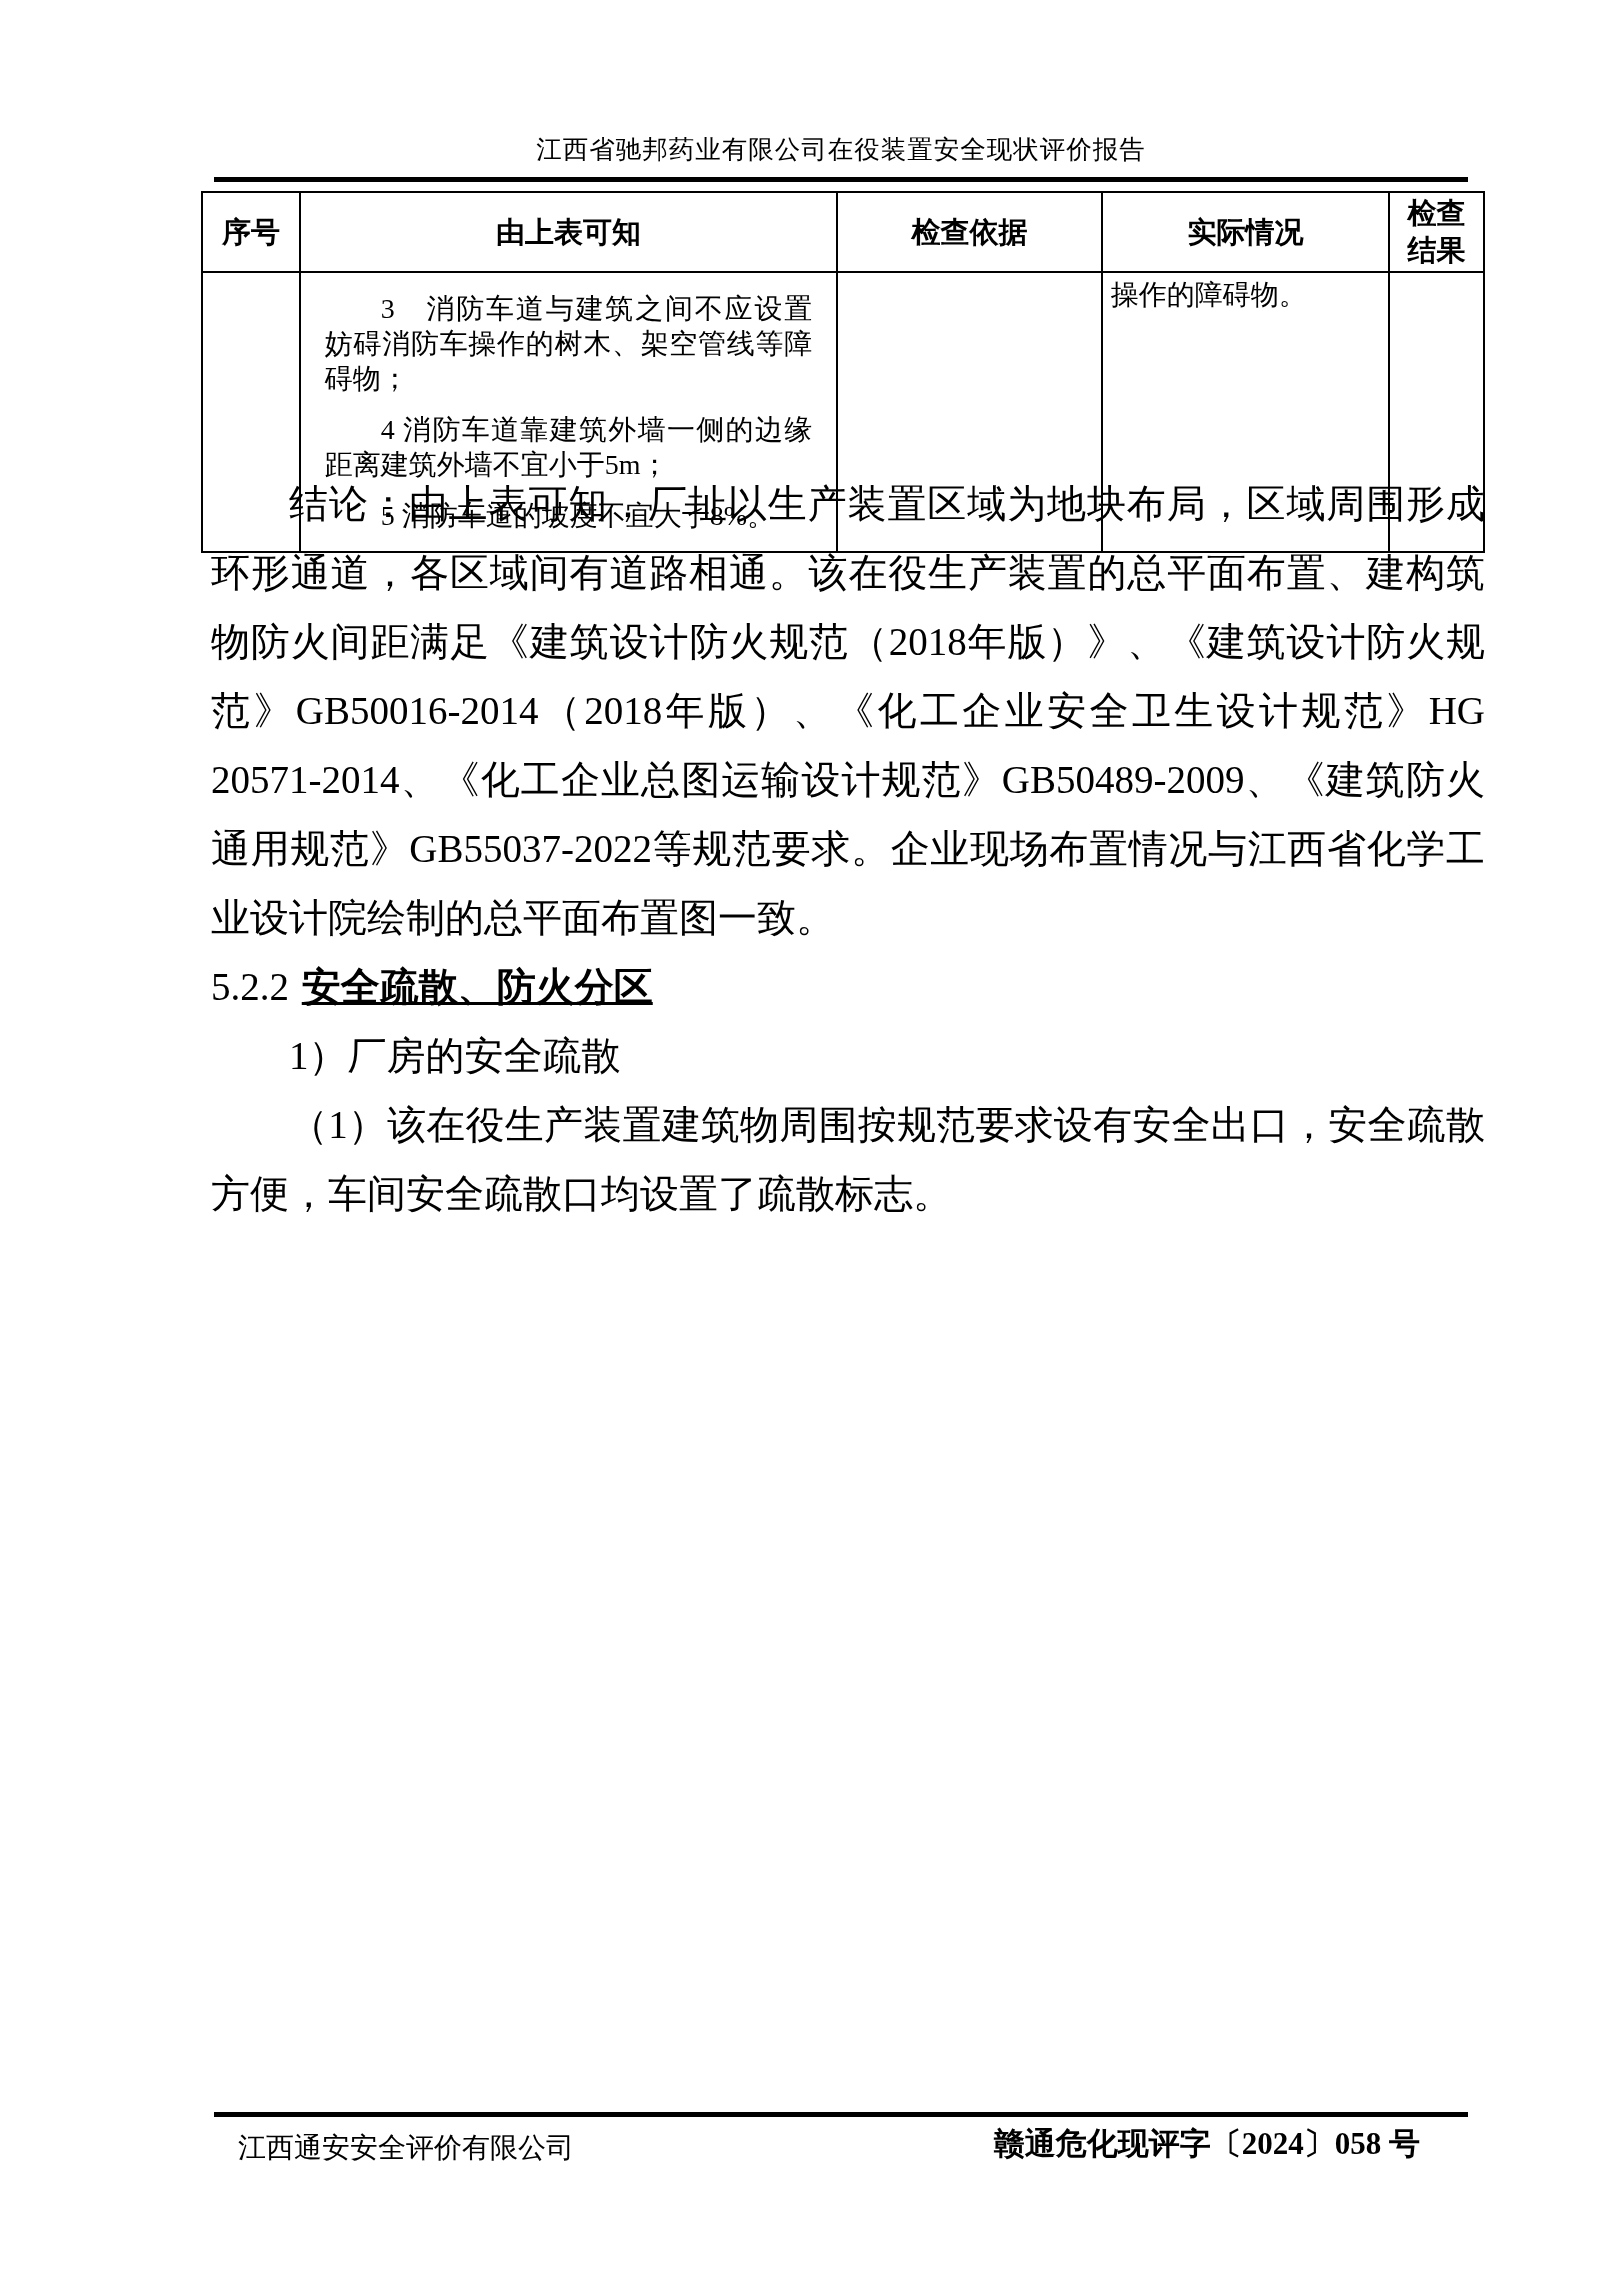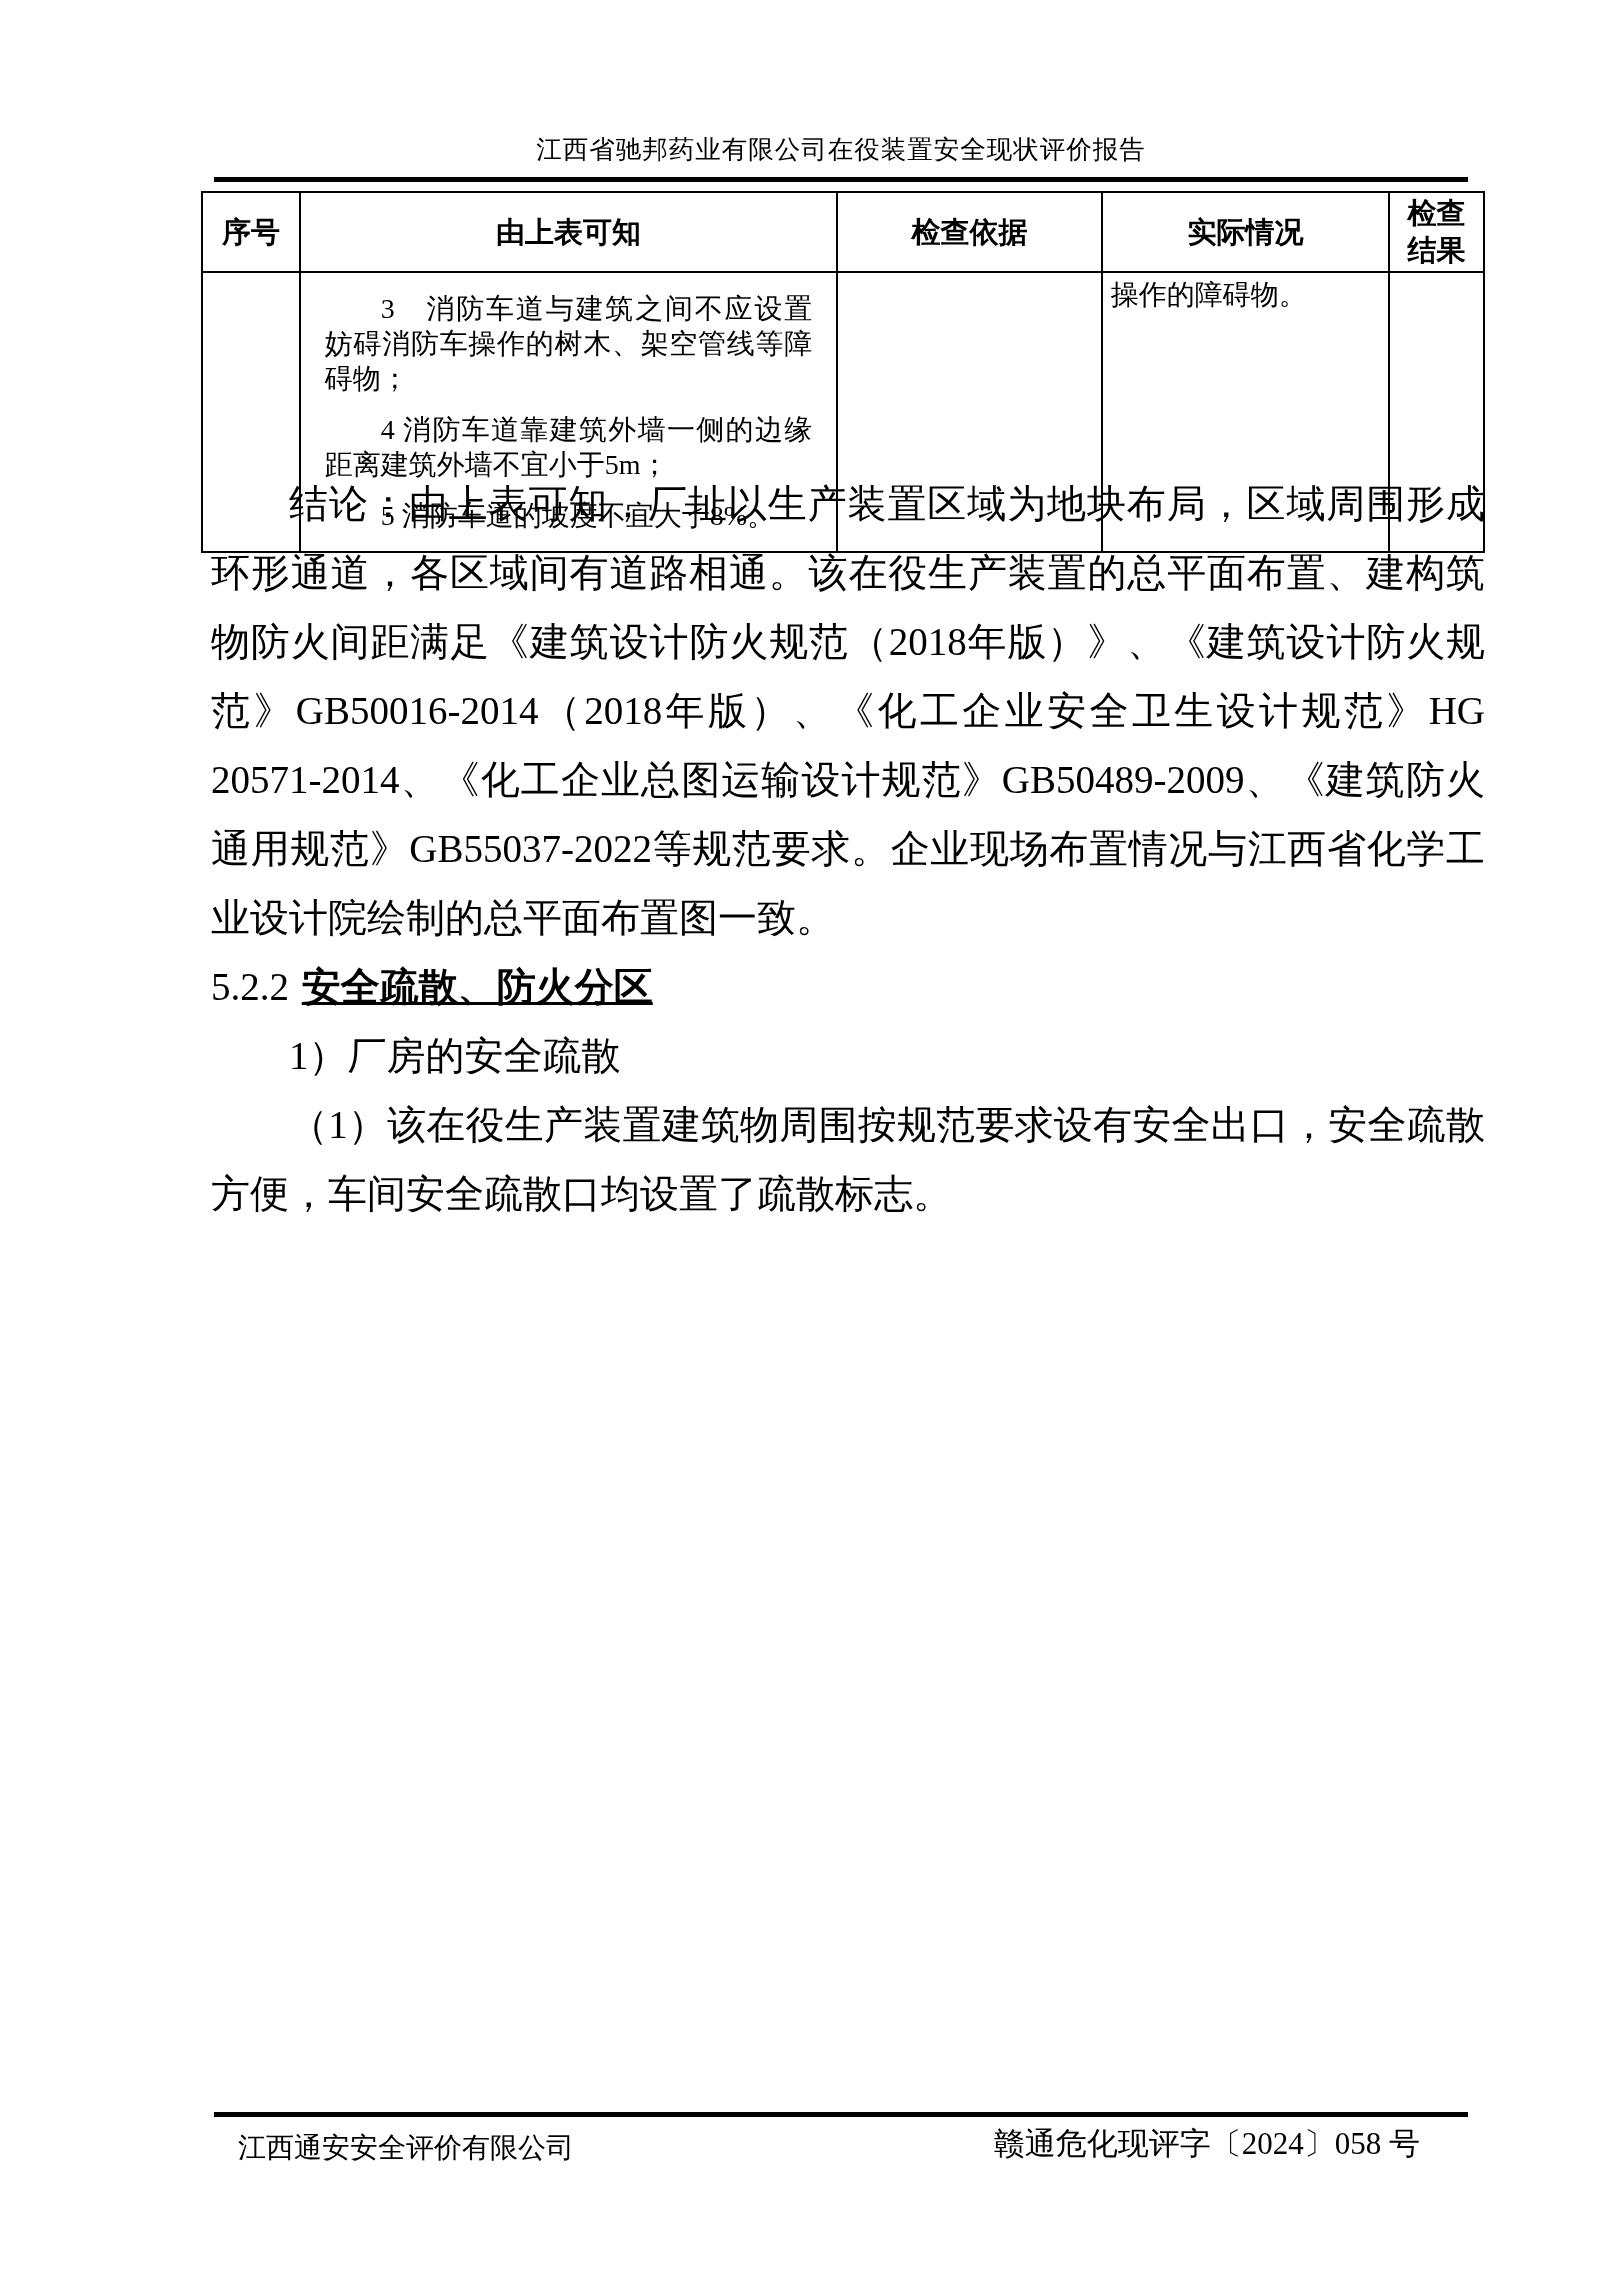--- a/index.html
+++ b/index.html
@@ -112,21 +112,21 @@
     position: absolute;
     left: 214px; top: 2118px;
     width: 1254px;
     text-align: center;
     font-size: 29px;
   }
   .footer-doc {
     position: absolute;
     right: 154px; top: 2123px;
     font-size: 31px;
-    font-weight: normal;
+    font-weight: bold;
     white-space: nowrap;
   }
 </style>
 </head>
 <body>
 
 <div class="page">
 
   <div class="doc-title">江西省驰邦药业有限公司在役装置安全现状评价报告</div>
   <div class="header-rule"></div>

